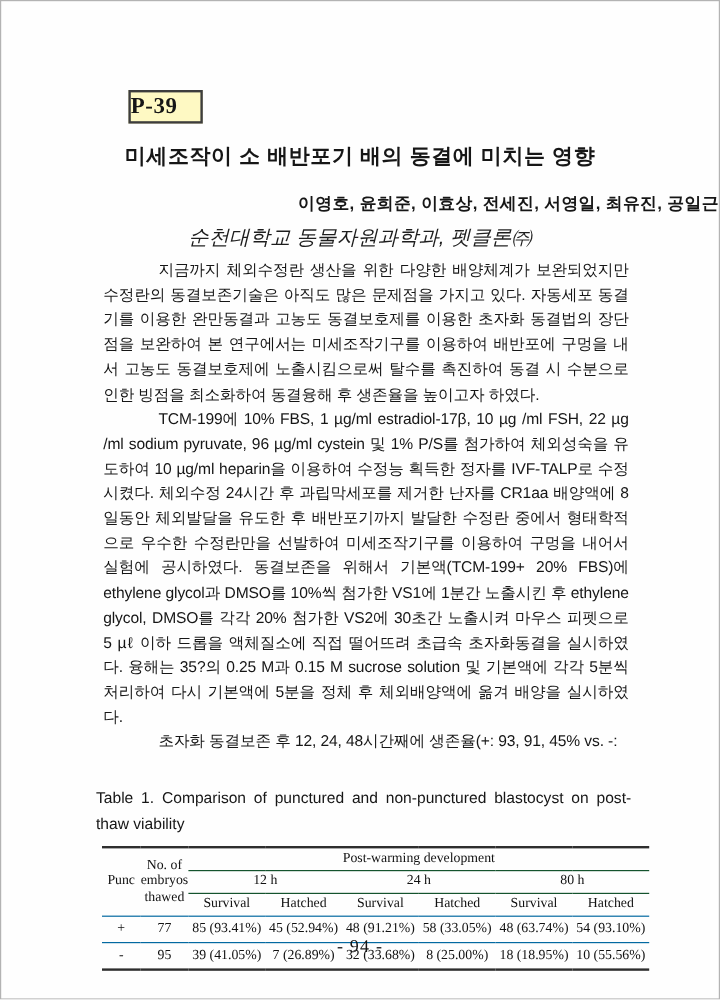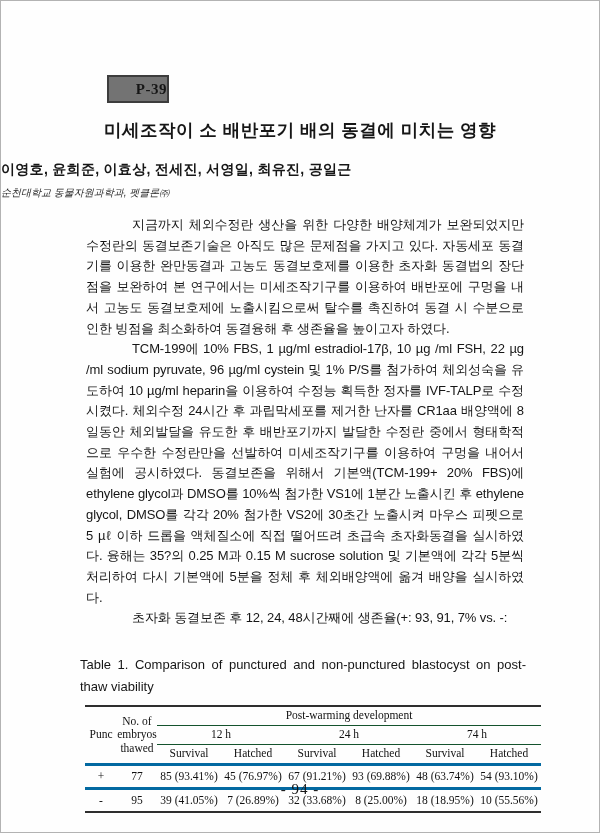--- a/index.html
+++ b/index.html
@@ -4,36 +4,36 @@
 <style>
   html, body { margin:0; padding:0; background:#ffffff; }
   .sheet {
     position:relative; width:600px; height:833px; background:#fefefe;
     box-sizing:border-box; border:1px solid #b3b3b3;
     font-family:"Liberation Sans", sans-serif; color:#161616;
     overflow:hidden;
   }
   .label-box {
     position:absolute; left:106px; top:74px; width:58px; height:24px;
-    border:2px solid #3d3d3d; background:#737373;
-    display:flex; align-items:center; justify-content:flex-end;
-    font-family:"Liberation Serif", serif; font-weight:bold; font-size:15px;
+    border:2px solid #3d3d3d; background:#fef9c3;
+    display:flex; align-items:center; justify-content:flex-start;
+    font-family:"Liberation Serif", serif; font-weight:bold; font-size:19px;
     letter-spacing:0.5px;
   }
   .title {
     position:absolute; top:117px; left:0; width:100%; margin:0;
     text-align:center; font-size:17.5px; font-weight:bold; letter-spacing:0.5px;
   }
   .authors {
     position:absolute; top:160px; left:0; width:100%;
-    text-align:left; font-size:14px; font-weight:bold; letter-spacing:0.3px;
+    text-align:right; font-size:14px; font-weight:bold; letter-spacing:0.3px;
   }
   .affiliation {
     position:absolute; top:185px; left:0; width:100%;
-    font-style:italic; font-size:10px; color:#1d1d1d;
+    text-align:center; font-style:italic; font-size:17px; color:#1d1d1d;
   }
   .content { position:absolute; left:85px; top:214px; width:438px; }
   .content p {
     margin:0; text-indent:46px; font-size:13px; line-height:20.7px;
     text-align:justify; letter-spacing:-0.1px;
   }
   .caption {
     margin:25px 12px 0 -6px; width:446px; font-size:13px; line-height:21.5px;
     text-align:justify;
   }
@@ -43,21 +43,21 @@
     border-top:2px solid #2e2e2e; border-bottom:2px solid #2e2e2e;
   }
   table.results th {
     font-weight:normal; padding:1px 0; height:16px; line-height:1.15;
     text-align:center; vertical-align:middle;
   }
   table.results td {
     padding:4px 0 5px; text-align:center; white-space:nowrap; vertical-align:middle;
   }
   .bb  { border-bottom:1px solid #14532d; }
-  .mid { border-bottom:3px solid #0369a1;font-family:Liberation Serif, serif; }
+  .mid { border-bottom:1px solid #0369a1;font-family:Liberation Serif, serif; }
   .pagenum {
     position:absolute; top:780px; left:0; width:100%;
     text-align:center; font-family:"Liberation Serif", serif;
     font-size:15px; letter-spacing:1px;
   }
 </style>
 </head>
 <body>
 
 <div class="sheet">
@@ -68,21 +68,21 @@
 
   <h1 class="title">미세조작이 소 배반포기 배의 동결에 미치는 영향</h1>
 
   <div class="authors">이영호, 윤희준, 이효상, 전세진, 서영일, 최유진, 공일근</div>
 
   <div class="affiliation">순천대학교 동물자원과학과, 펫클론㈜</div>
 
   <div class="content">
     <p>지금까지 체외수정란 생산을 위한 다양한 배양체계가 보완되었지만 수정란의 동결보존기술은 아직도 많은 문제점을 가지고 있다. 자동세포 동결기를 이용한 완만동결과 고농도 동결보호제를 이용한 초자화 동결법의 장단점을 보완하여 본 연구에서는 미세조작기구를 이용하여 배반포에 구멍을 내서 고농도 동결보호제에 노출시킴으로써 탈수를 촉진하여 동결 시 수분으로 인한 빙점을 최소화하여 동결융해 후 생존율을 높이고자 하였다.</p>
     <p>TCM-199에 10% FBS, 1 µg/ml estradiol-17β, 10 µg /ml FSH, 22 µg /ml sodium pyruvate, 96 µg/ml cystein 및 1% P/S를 첨가하여 체외성숙을 유도하여 10 µg/ml heparin을 이용하여 수정능 획득한 정자를 IVF-TALP로 수정시켰다. 체외수정 24시간 후 과립막세포를 제거한 난자를 CR1aa 배양액에 8일동안 체외발달을 유도한 후 배반포기까지 발달한 수정란 중에서 형태학적으로 우수한 수정란만을 선발하여 미세조작기구를 이용하여 구멍을 내어서 실험에 공시하였다. 동결보존을 위해서 기본액(TCM-199+ 20% FBS)에 ethylene glycol과 DMSO를 10%씩 첨가한 VS1에 1분간 노출시킨 후 ethylene glycol, DMSO를 각각 20% 첨가한 VS2에 30초간 노출시켜 마우스 피펫으로 5 µℓ 이하 드롭을 액체질소에 직접 떨어뜨려 초급속 초자화동결을 실시하였다. 융해는 35?의 0.25 M과 0.15 M sucrose solution 및 기본액에 각각 5분씩 처리하여 다시 기본액에 5분을 정체 후 체외배양액에 옮겨 배양을 실시하였다.</p>
-    <p>초자화 동결보존 후 12, 24, 48시간째에 생존율(+: 93, 91, 7% vs. -:</p>
+    <p>초자화 동결보존 후 12, 24, 48시간째에 생존율(+: 93, 91, 45% vs. -:</p>
 
     <div class="caption">Table 1. Comparison of punctured and non-punctured blastocyst on post-thaw viability</div>
 
     <table class="results">
       <colgroup>
         <col style="width:32px">
           <col style="width:40px">
         <col style="width:64px">
           <col style="width:64px">
         <col style="width:64px">
@@ -92,39 +92,39 @@
       </colgroup>
       <thead>
         <tr>
           <th rowspan="3" class="mid">Punc</th>
           <th rowspan="3" class="mid">No. of embryos thawed</th>
           <th colspan="6" class="bb">Post-warming development</th>
         </tr>
         <tr>
           <th colspan="2" class="bb">12 h</th>
           <th colspan="2" class="bb">24 h</th>
-          <th colspan="2" class="bb">74 h</th>
+          <th colspan="2" class="bb">80 h</th>
         </tr>
         <tr>
           <th class="mid">Survival</th>
           <th class="mid">Hatched</th>
           <th class="mid">Survival</th>
           <th class="mid">Hatched</th>
           <th class="mid">Survival</th>
           <th class="mid">Hatched</th>
         </tr>
       </thead>
       <tbody>
         <tr>
           <td class="mid">+</td>
           <td class="mid">77</td>
           <td class="mid">85 (93.41%)</td>
-          <td class="mid">45 (76.97%)</td>
-          <td class="mid">67 (91.21%)</td>
-          <td class="mid">93 (69.88%)</td>
+          <td class="mid">45 (52.94%)</td>
+          <td class="mid">48 (91.21%)</td>
+          <td class="mid">58 (33.05%)</td>
           <td class="mid">48 (63.74%)</td>
           <td class="mid">54 (93.10%)</td>
         </tr>
         <tr>
           <td>-</td>
           <td>95</td>
           <td>39 (41.05%)</td>
           <td>7 (26.89%)</td>
           <td>32 (33.68%)</td>
           <td>8 (25.00%)</td>

